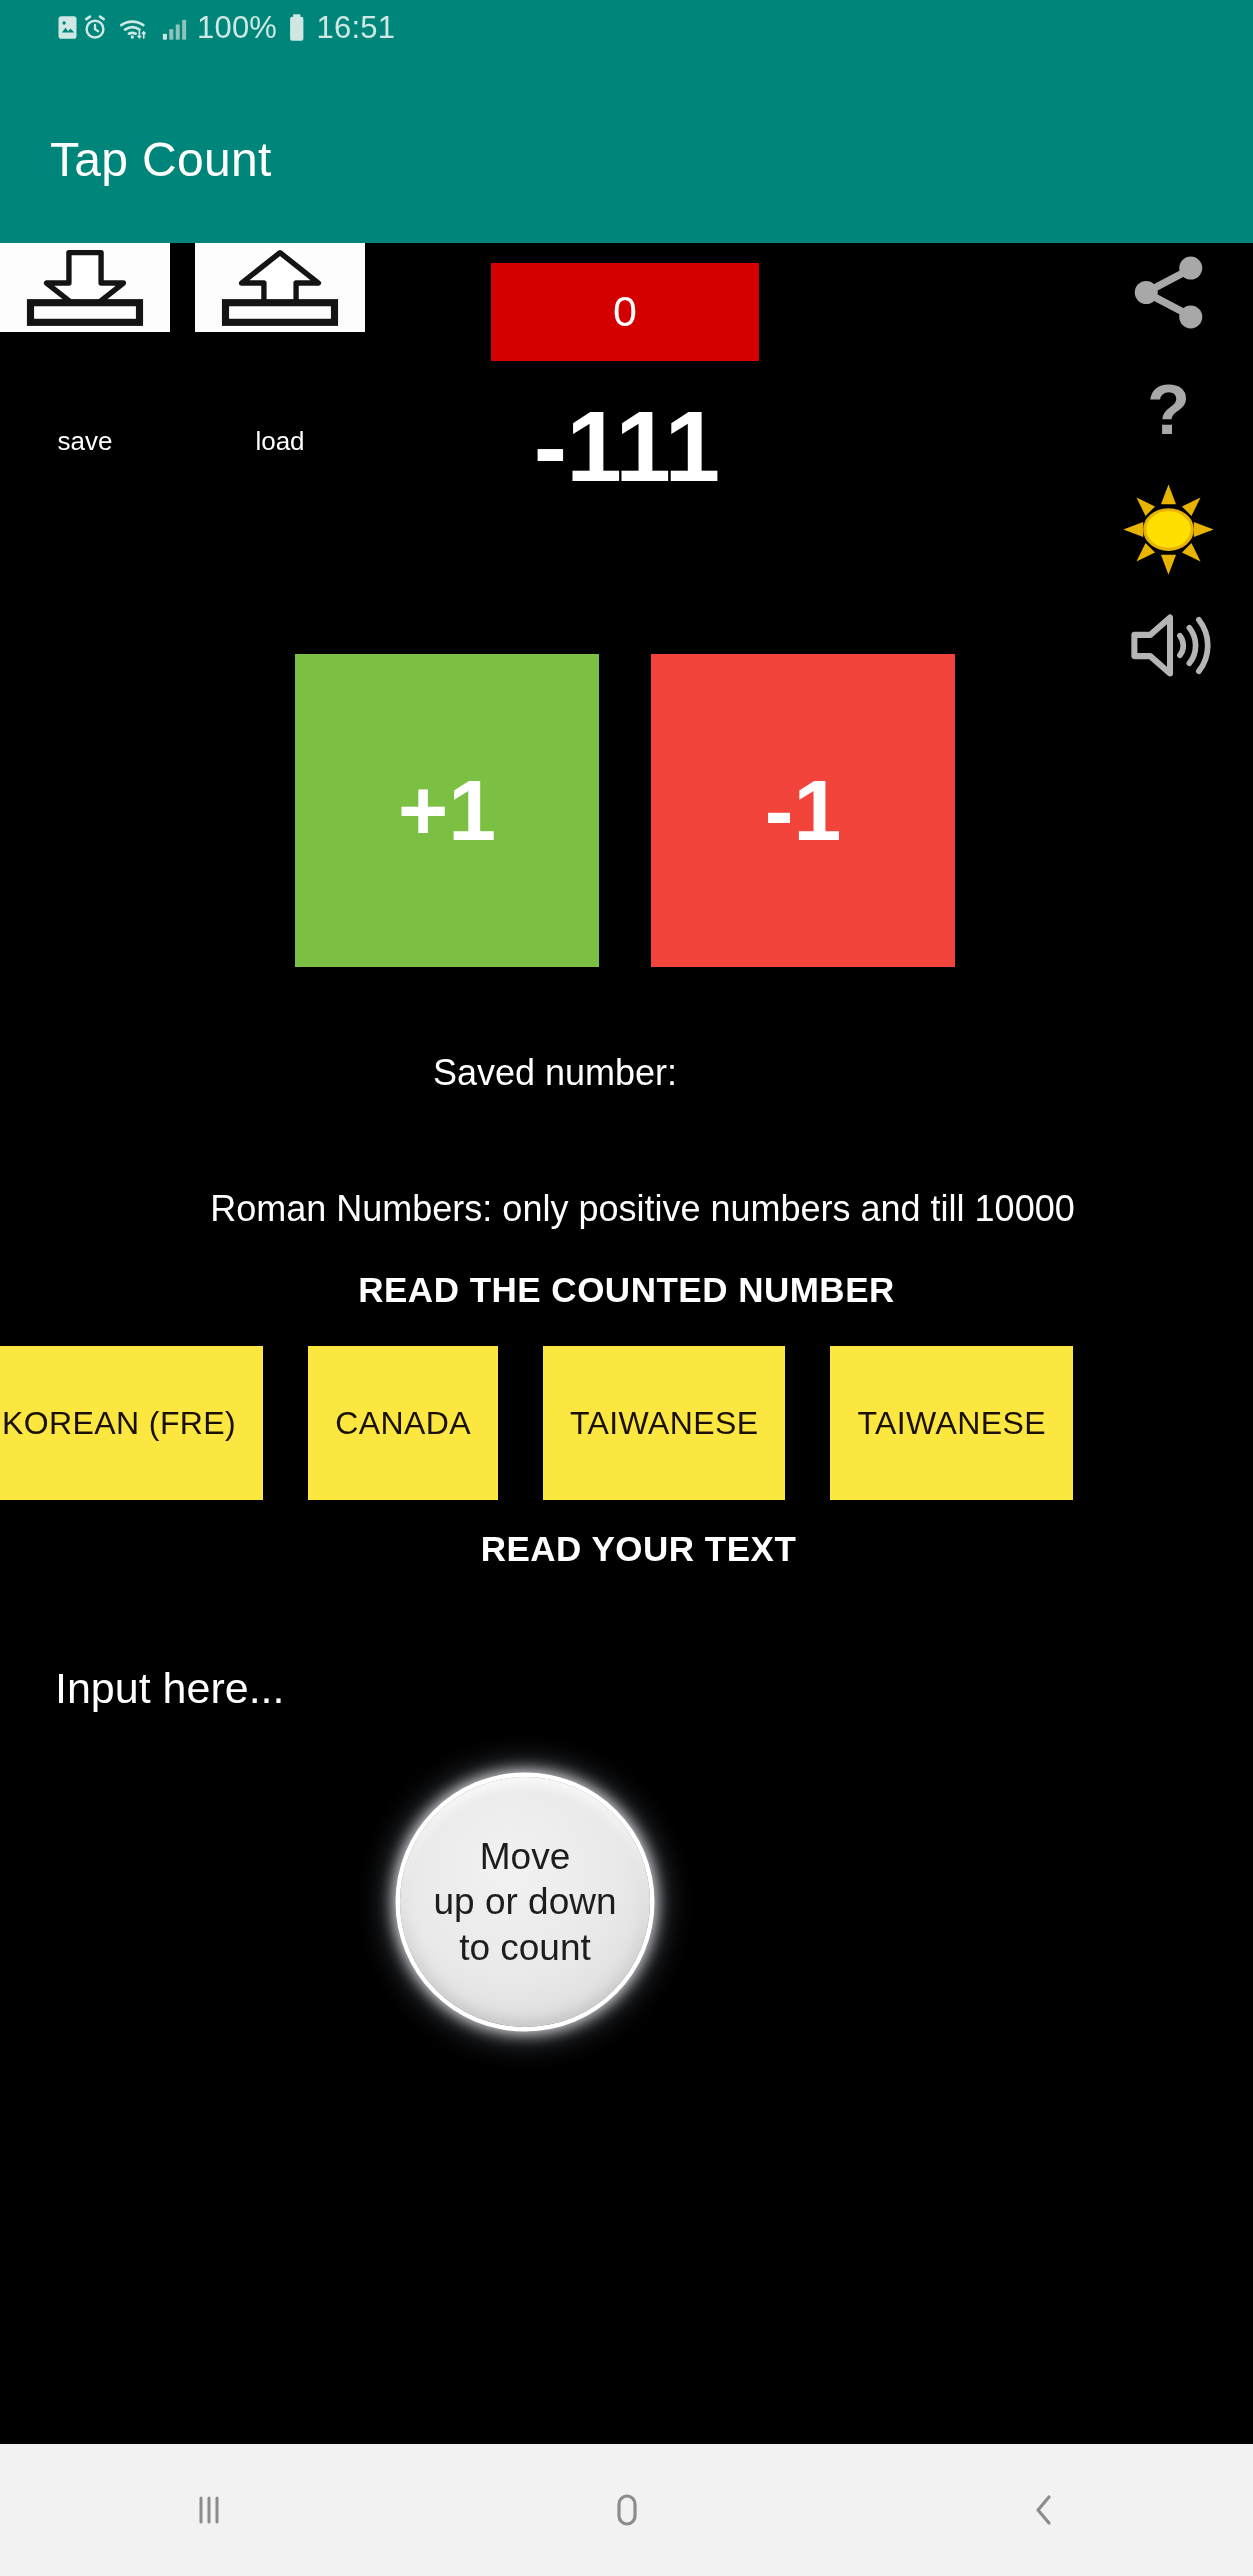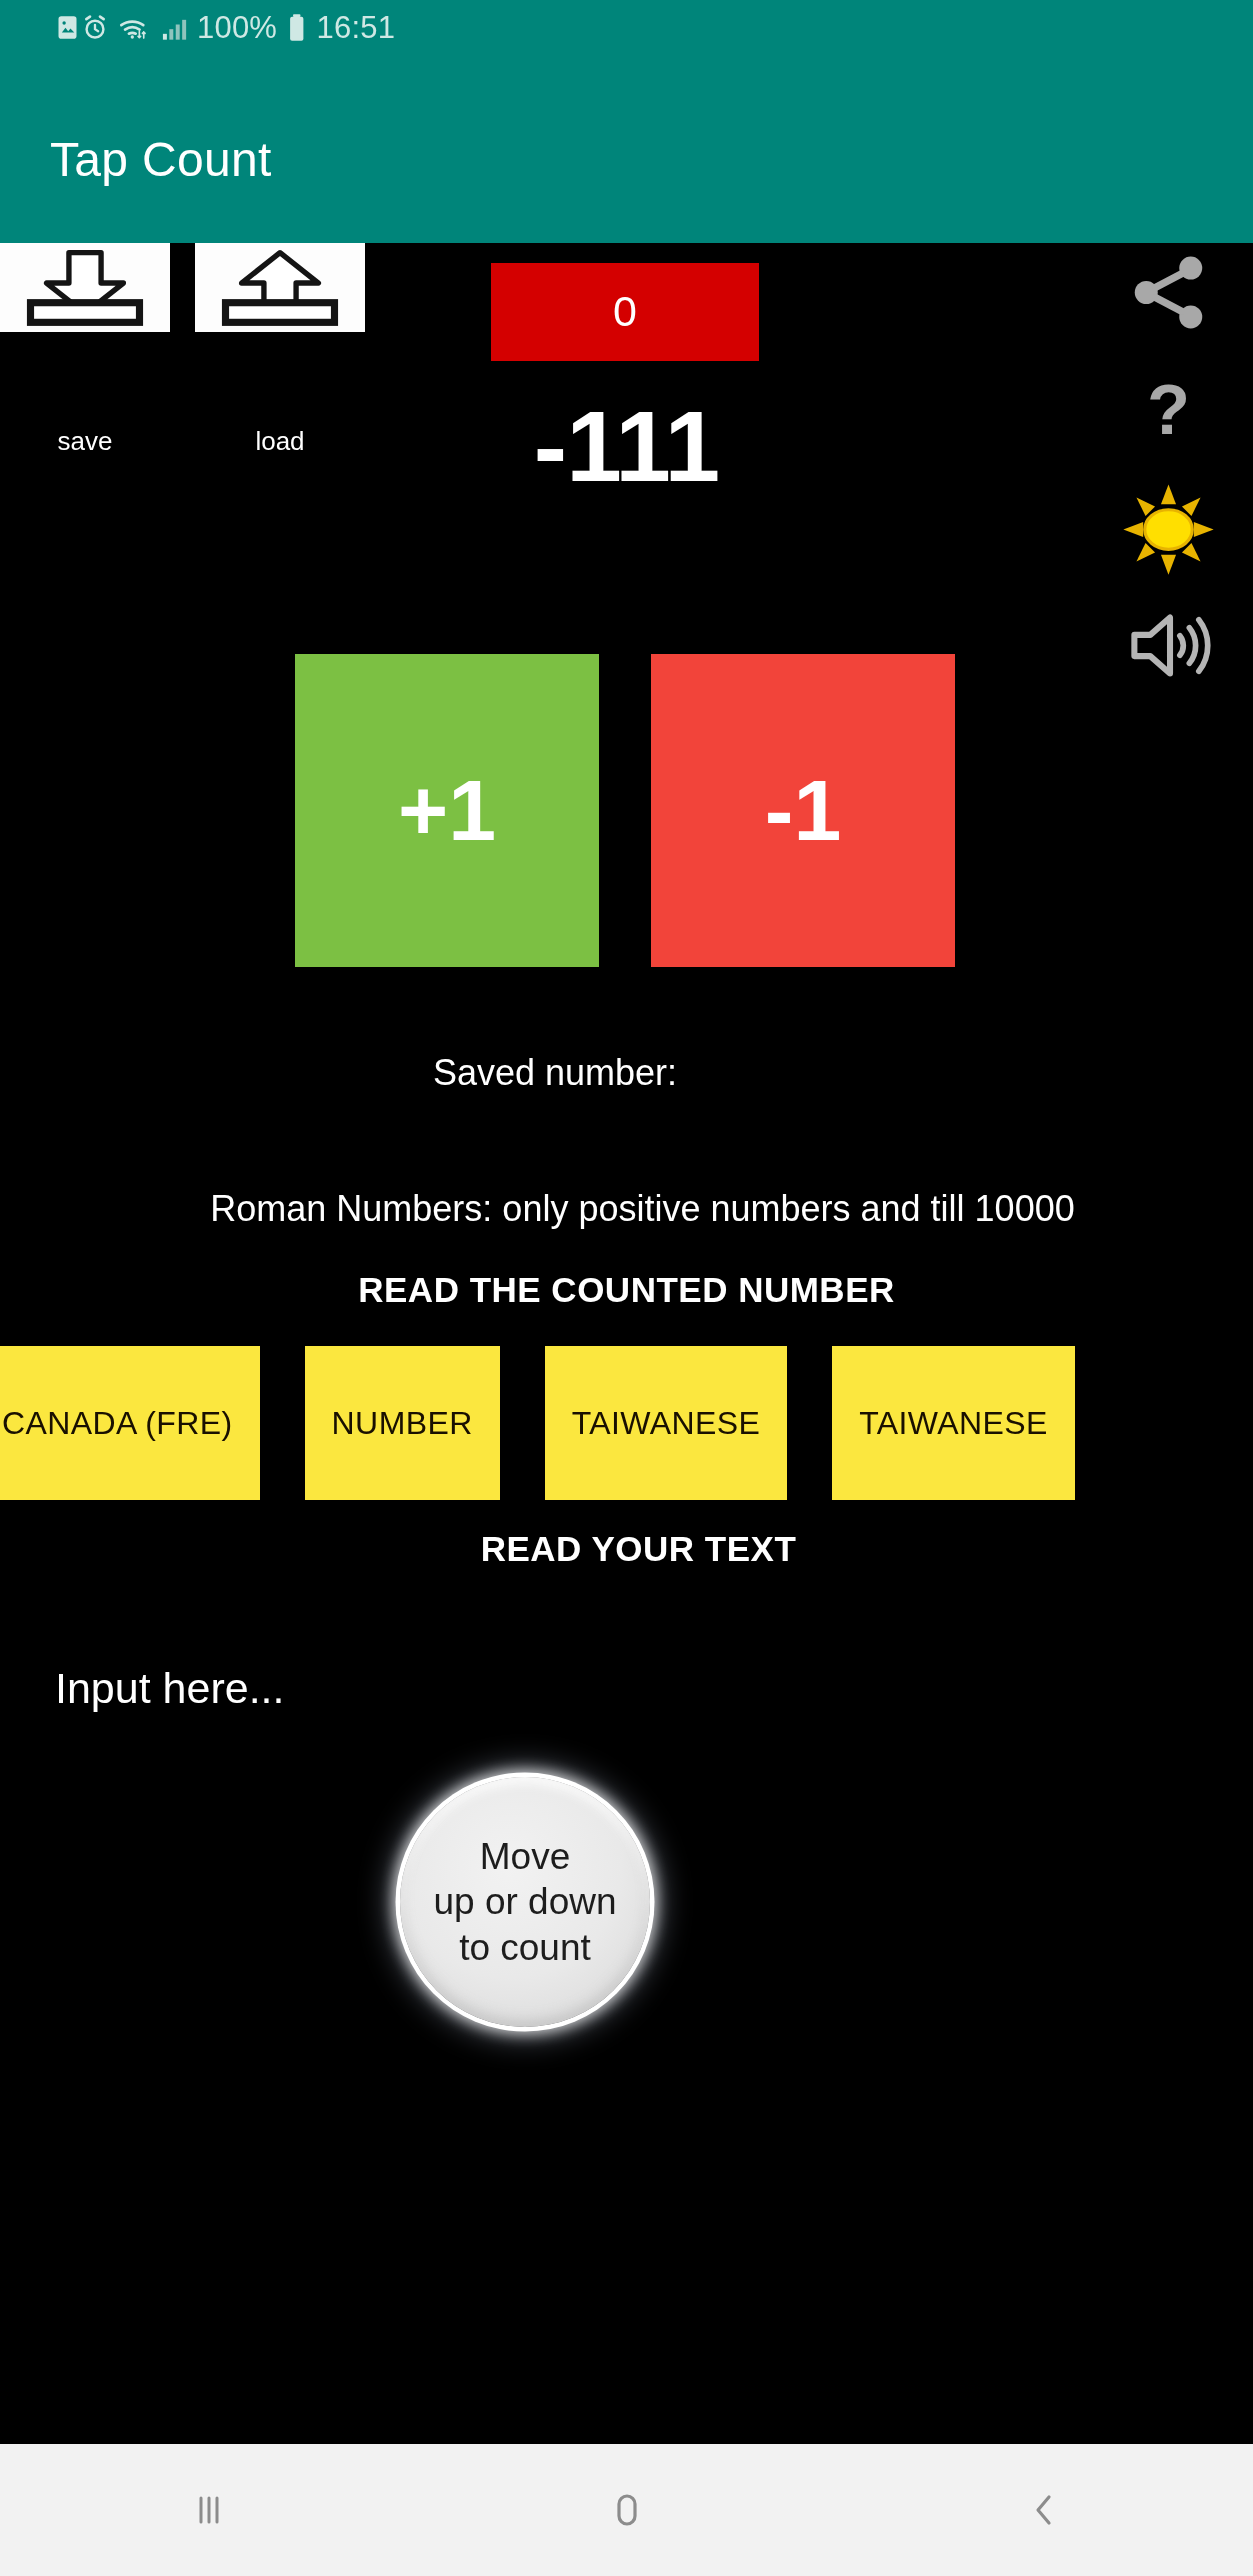--- a/index.html
+++ b/index.html
@@ -399,24 +399,24 @@
     </div>
 
     <div class="saved-number">Saved number:</div>
     <div class="roman-note">Roman Numbers: only positive numbers and till 10000</div>
 
     <div class="section-head head-counted">READ THE COUNTED NUMBER</div>
 
     <div class="lang-strip">
       <div class="lang-track">
         <div class="lang-btn">
-          <span>CANADA (FRE)</span>
+          <span>KOREAN (FRE)</span>
         </div>
         <div class="lang-btn">
-          <span>NUMBER</span>
+          <span>CANADA</span>
         </div>
         <div class="lang-btn">
           <span>TAIWANESE</span>
         </div>
         <div class="lang-btn">
           <span>TAIWANESE</span>
         </div>
       </div>
     </div>
 

